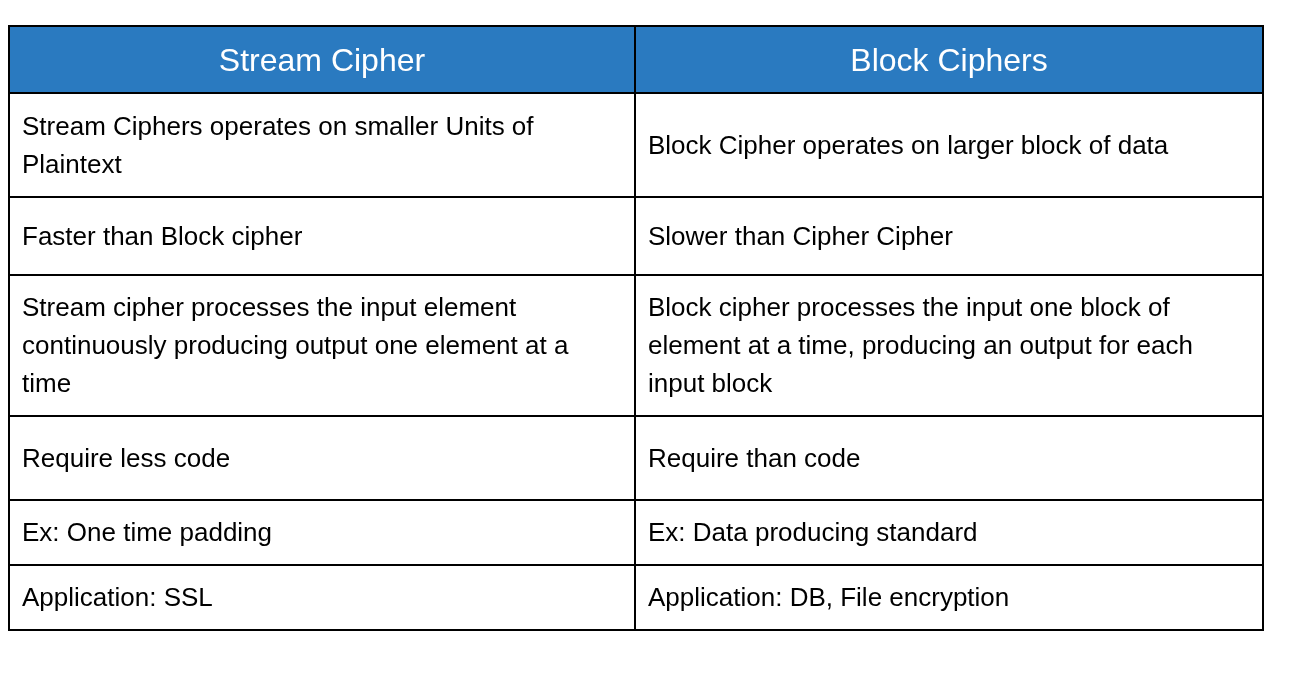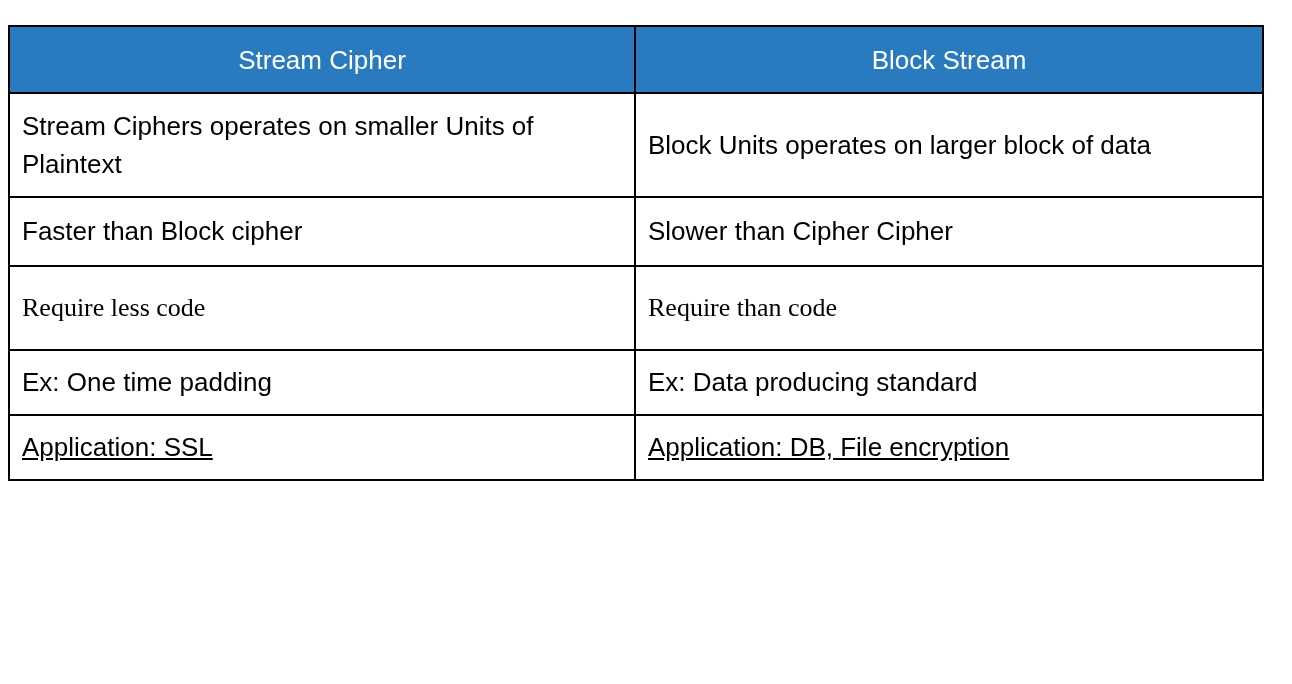--- a/index.html
+++ b/index.html
@@ -38,88 +38,96 @@
   .comparison-table th,
   .comparison-table td {
     border: 2px solid #000000;
     vertical-align: middle;
     box-sizing: border-box;
   }
 
   .comparison-table thead th {
     background: #2a7ac0;
     color: #ffffff;
-    font-size: 26px;
+    font-size: 32px;
     font-weight: 400;
     line-height: 32px;
     text-align: center;
     height: 67px;
     padding: 0 10px;
   }
 
   .comparison-table tbody td {
     color: #000000;
     font-size: 26px;
     font-weight: 400;
     line-height: 38px;
     text-align: left;
     padding: 12px 14px 13px 12px;
   }
 
   .comparison-table tbody tr.row-h1 td { height: 104px; }
-  .comparison-table tbody tr.row-h2 td { height: 69px; margin-left: 6px; }
+  .comparison-table tbody tr.row-h2 td { height: 78px; margin-left: 6px; }
   .comparison-table tbody tr.row-h3 td { height: 133px; }
-  .comparison-table tbody tr.row-h4 td { height: 84px; font-family: Liberation Serif, serif; }
+  .comparison-table tbody tr.row-h4 td { height: 84px; }
   .comparison-table tbody tr.row-h5 td { height: 65px; }
   .comparison-table tbody tr.row-h6 td { height: 48px; }
-  .comparison-table tbody tr.row-h7 td { height: 65px; text-decoration: underline; }
+  .comparison-table tbody tr.row-h7 td { height: 65px; }
 
   .cell-text {
     display: block;
     white-space: pre-line;
   }
 </style>
 </head>
 <body>
 
 <div class="page">
 
   <table class="comparison-table">
     <colgroup>
       <col class="col-left">
       <col class="col-right">
     </colgroup>
 
     <thead>
       <tr>
         <th>Stream Cipher</th>
-        <th>Block Stream</th>
+        <th>Block Ciphers</th>
       </tr>
     </thead>
 
     <tbody>
 
       <tr class="row-h1">
         <td>
           <span class="cell-text">Stream Ciphers operates on smaller Units of Plaintext</span>
         </td>
         <td>
-          <span class="cell-text">Block Units operates on larger block of data</span>
+          <span class="cell-text">Block Cipher operates on larger block of data</span>
         </td>
       </tr>
 
       <tr class="row-h2">
         <td>
           <span class="cell-text">Faster than Block cipher</span>
         </td>
         <td>
           <span class="cell-text">Slower than Cipher Cipher</span>
         </td>
       </tr>
 
+      <tr class="row-h3">
+        <td>
+          <span class="cell-text">Stream cipher processes the input element continuously producing output one element at a time</span>
+        </td>
+        <td>
+          <span class="cell-text">Block cipher processes the input one block of element at a time, producing an output for each input block</span>
+        </td>
+      </tr>
 
       <tr class="row-h4">
         <td>
           <span class="cell-text">Require less code</span>
         </td>
         <td>
           <span class="cell-text">Require than code</span>
         </td>
       </tr>
 

